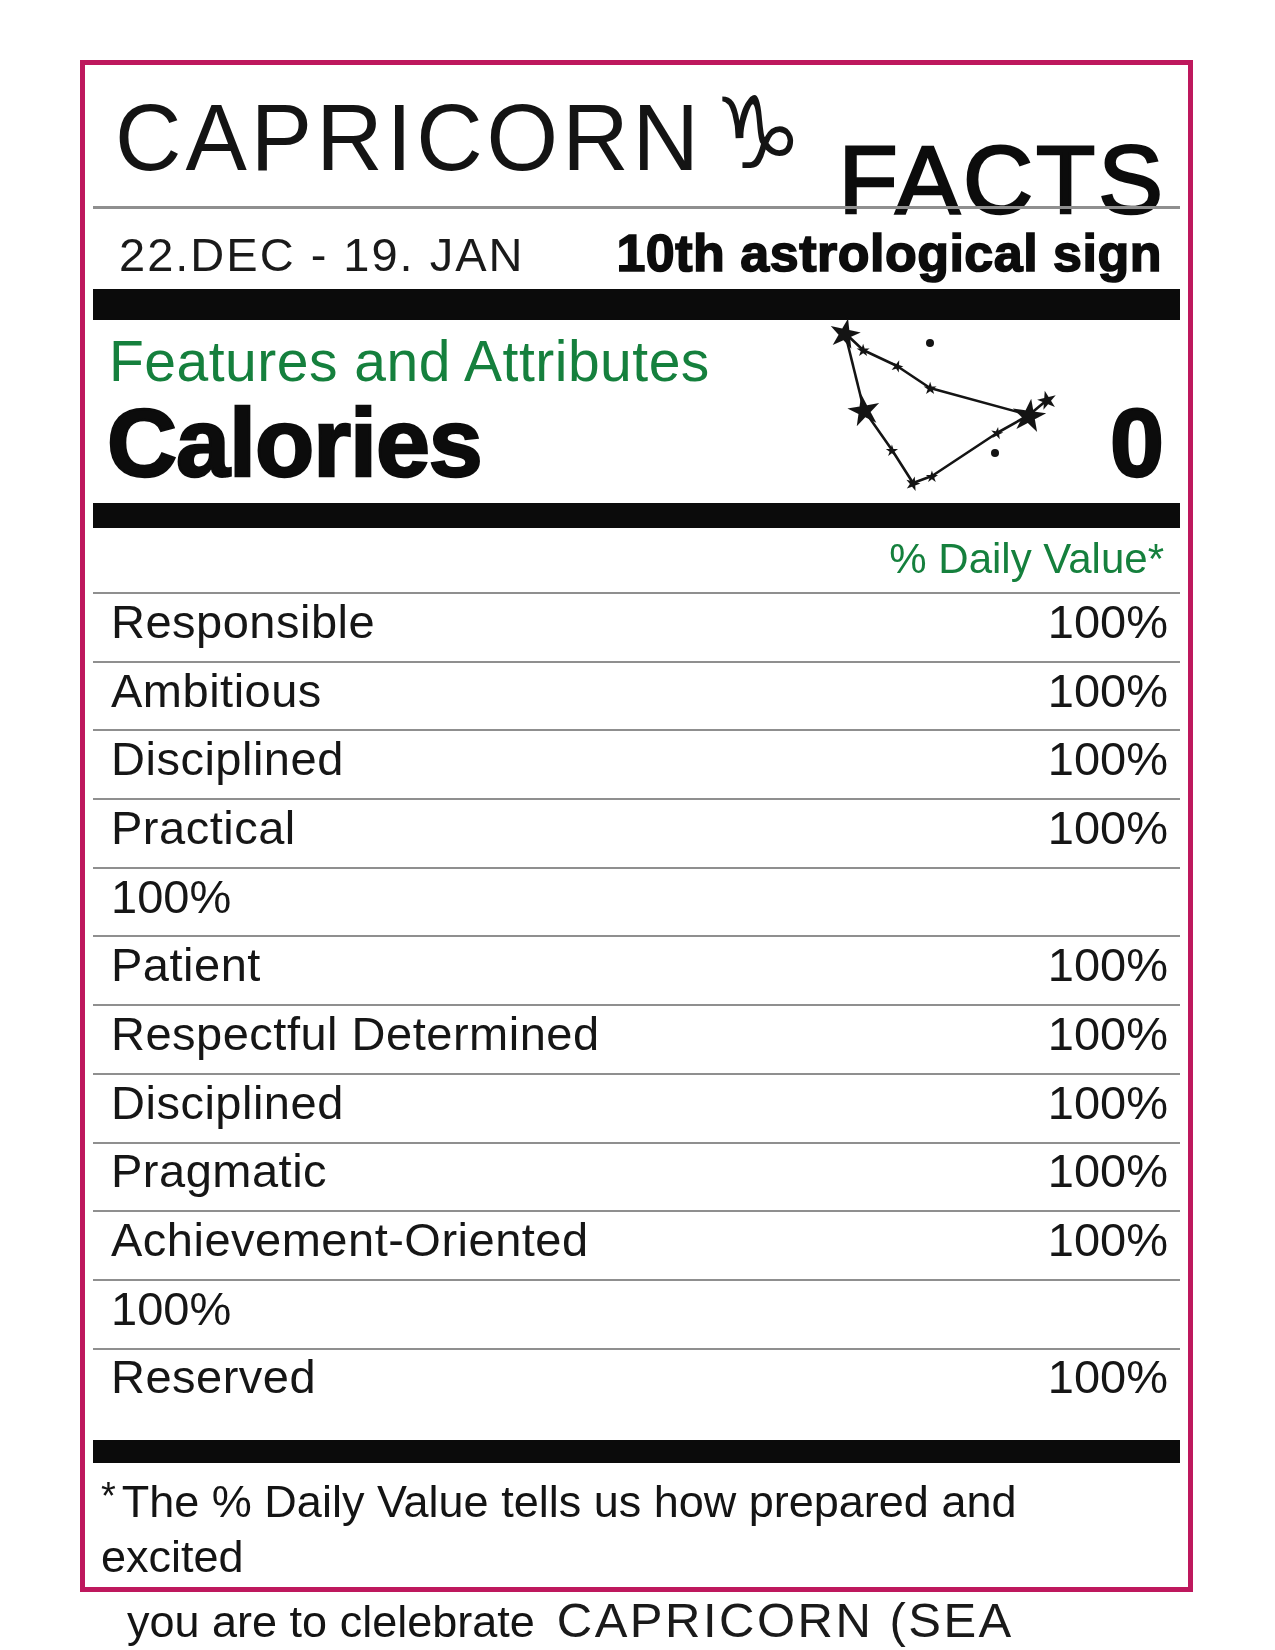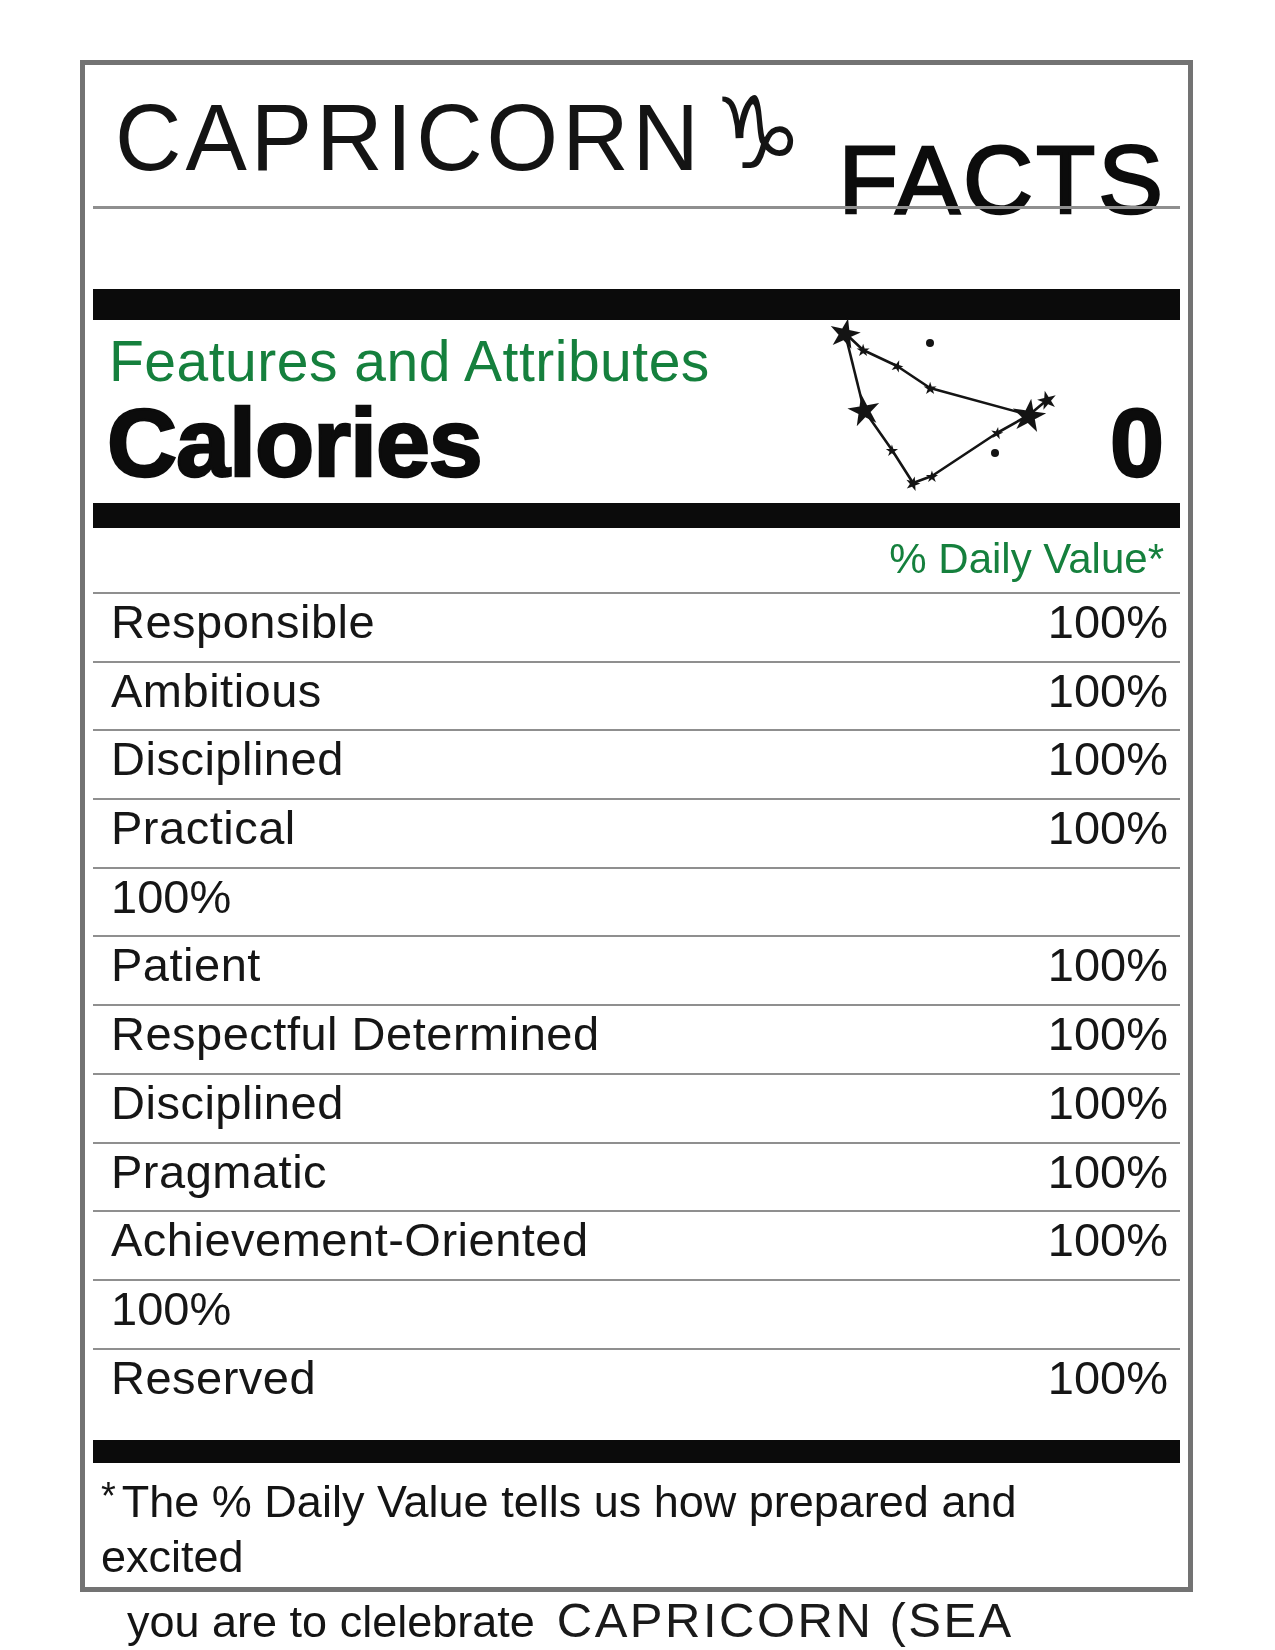--- a/index.html
+++ b/index.html
@@ -18,21 +18,21 @@
     height: 1650px;
     background: #ffffff;
     overflow: hidden;
   }
   .label-box {
     position: absolute;
     left: 80px;
     top: 60px;
     width: 1113px;
     height: 1532px;
-    border: 5px solid #737373;
+    border: 5px solid #be185d;
     box-sizing: border-box;
     background: #ffffff;
   }
   
   .brand-row {
     position: absolute;
     top: 20px;
     left: 30px;
     right: 22px;
     height: 122px;
@@ -152,21 +152,21 @@
     top: 527px;
     left: 8px;
     right: 8px;
   }
   .trait-row {
     height: 68.7px;
     box-sizing: border-box;
     border-top: 2px solid #8f8f8f;
     display: flex;
     justify-content: space-between;
-    align-items: flex-start;
+    align-items: center;
     padding: 0 12px 12px 18px;
   }
   .trait-label {
     font-size: 47px;
     font-weight: 300;
     letter-spacing: 0.5px;
     color: #161616;
   }
   .trait-value {
     font-size: 47px;
@@ -209,20 +209,22 @@
 <div class="page">
   <div class="label-box">
 
     <div class="brand-row">
       <span class="brand">Capricorn</span>
       <span class="zodiac-glyph">♑</span>
       <span class="facts-title">FACTS</span>
     </div>
     <div class="header-divider"></div>
     <div class="date-row">
+      <span class="date-range">22.DEC - 19. JAN</span>
+      <span class="sign-ordinal">10th astrological sign</span>
     </div>
 
     <div class="bar bar-1"></div>
 
     <div class="features-label">Features and Attributes</div>
     <div class="calories-word">Calories</div>
 
     <svg class="constellation" viewBox="0 0 265 208" xmlns="http://www.w3.org/2000/svg" aria-hidden="true">
       <g stroke="#141414" stroke-width="2.6" stroke-linecap="round">
         <line x1="18" y1="20" x2="36" y2="37"></line>

